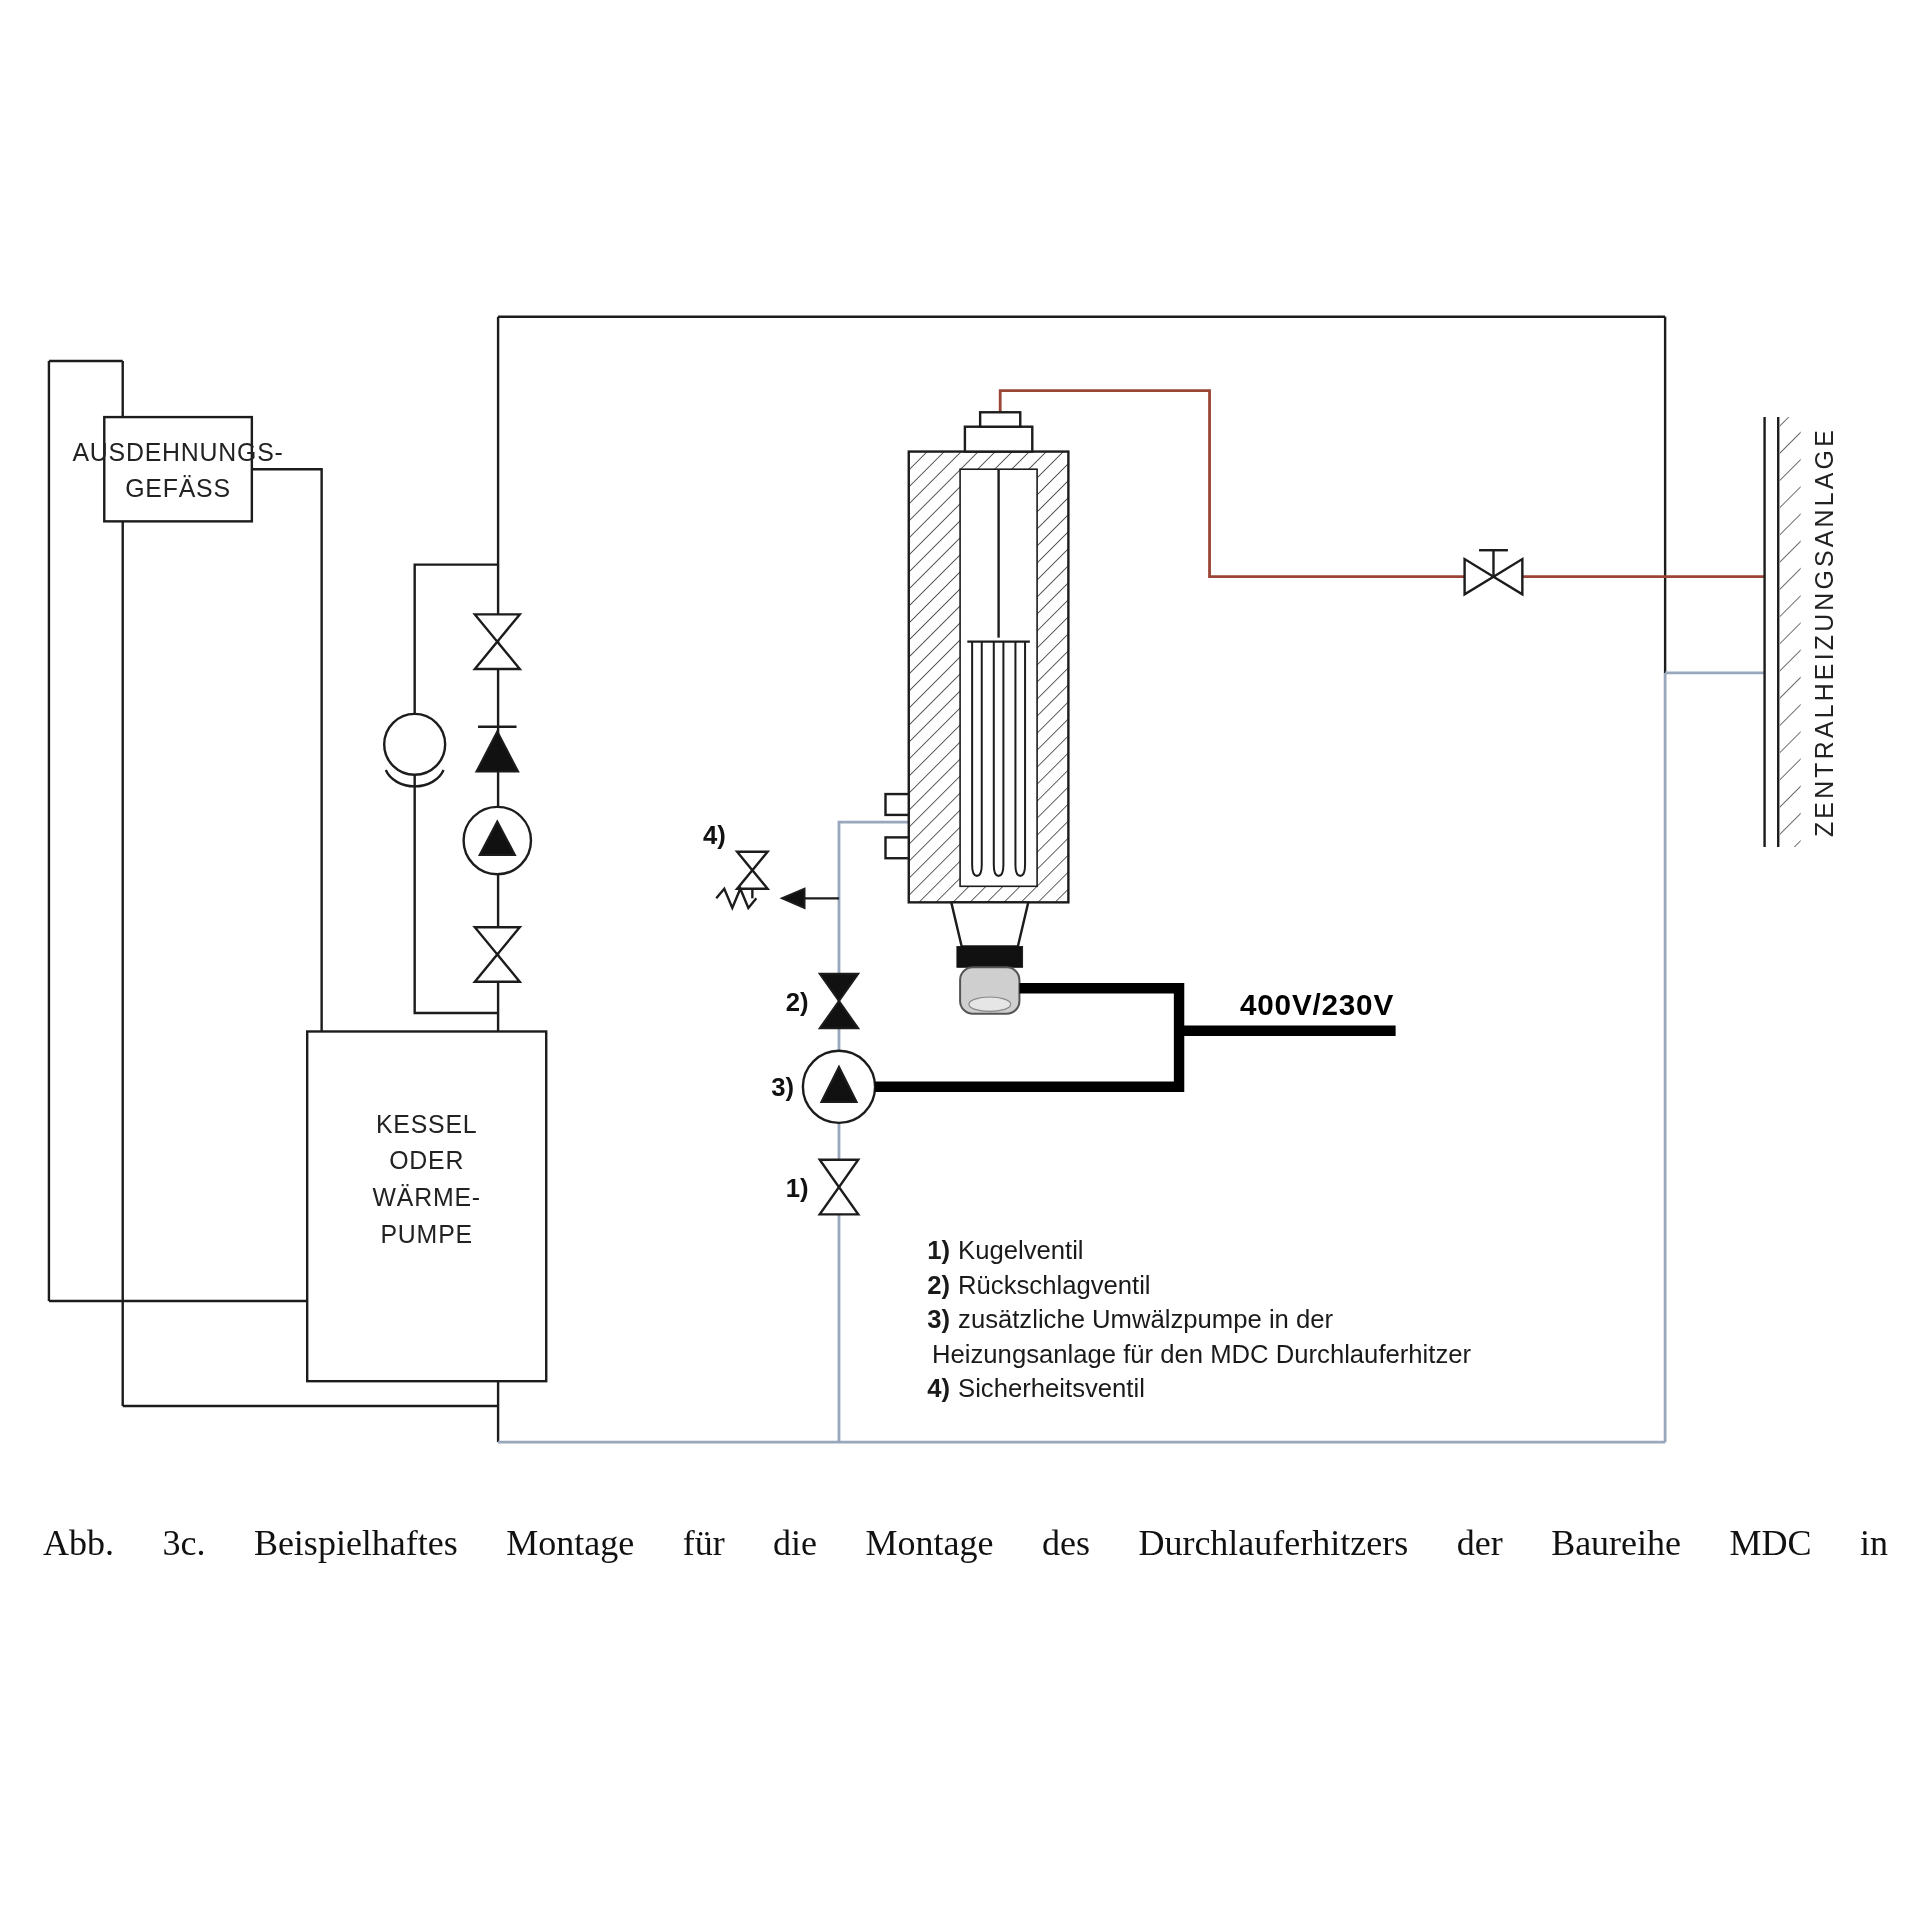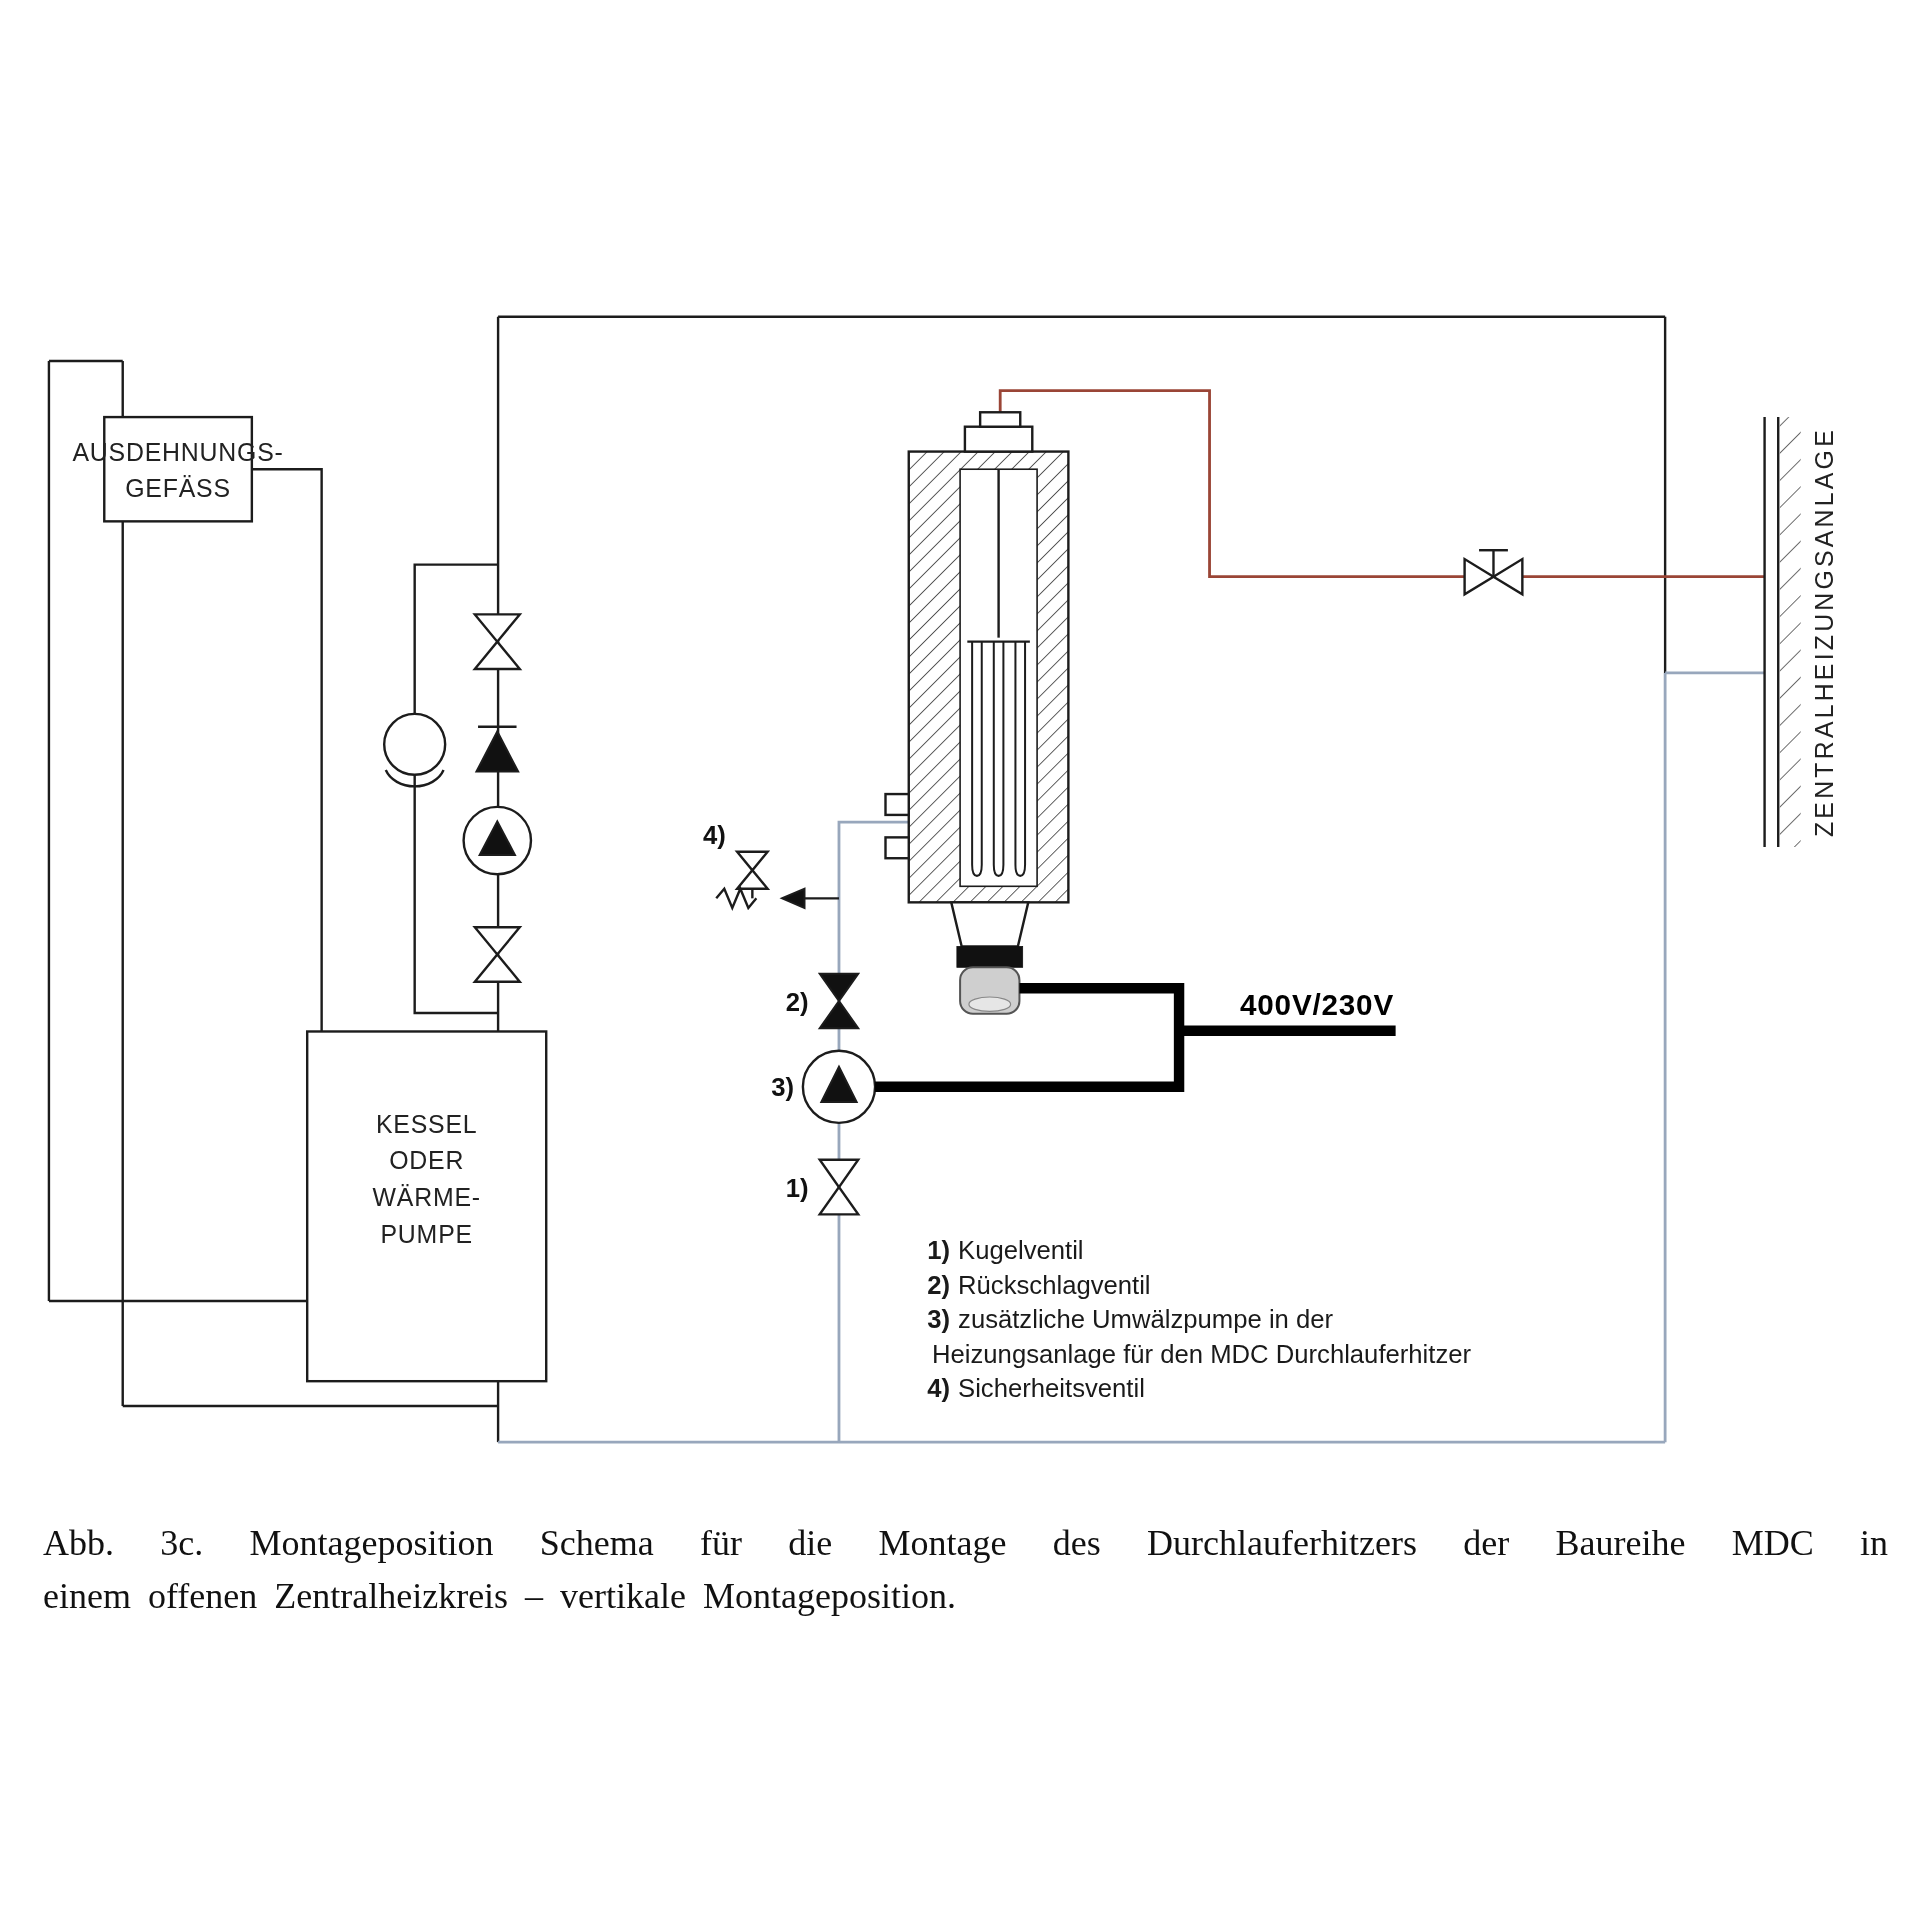--- a/index.html
+++ b/index.html
@@ -183,16 +183,15 @@
   <g>
     <text class="legendtxt" x="1156" y="1570"><tspan class="legendnum">1)</tspan><tspan dx="10">Kugelventil</tspan></text>
     <text class="legendtxt" x="1156" y="1613"><tspan class="legendnum">2)</tspan><tspan dx="10">Rückschlagventil</tspan></text>
     <text class="legendtxt" x="1156" y="1656"><tspan class="legendnum">3)</tspan><tspan dx="10">zusätzliche Umwälzpumpe in der</tspan></text>
     <text class="legendtxt" x="1160" y="1699"><tspan class="legendnum"></tspan><tspan dx="2">Heizungsanlage für den MDC Durchlauferhitzer</tspan></text>
     <text class="legendtxt" x="1156" y="1742"><tspan class="legendnum">4)</tspan><tspan dx="10">Sicherheitsventil</tspan></text>
   </g>
 </svg>
 
 <div id="caption">
-  <div class="j">Abb. 3c. Montageposition Schema für die Montage des Durchlauferhitzers der Baureihe MDC in</div>
-  <div class="l2">einem offenen Zentralheizkreis – vertikale Montageposition.</div>
+  <div class="j">Abb. 3c. Beispielhaftes Montage für die Montage des Durchlauferhitzers der Baureihe MDC in</div>
 </div>
 
 
 </body></html>

